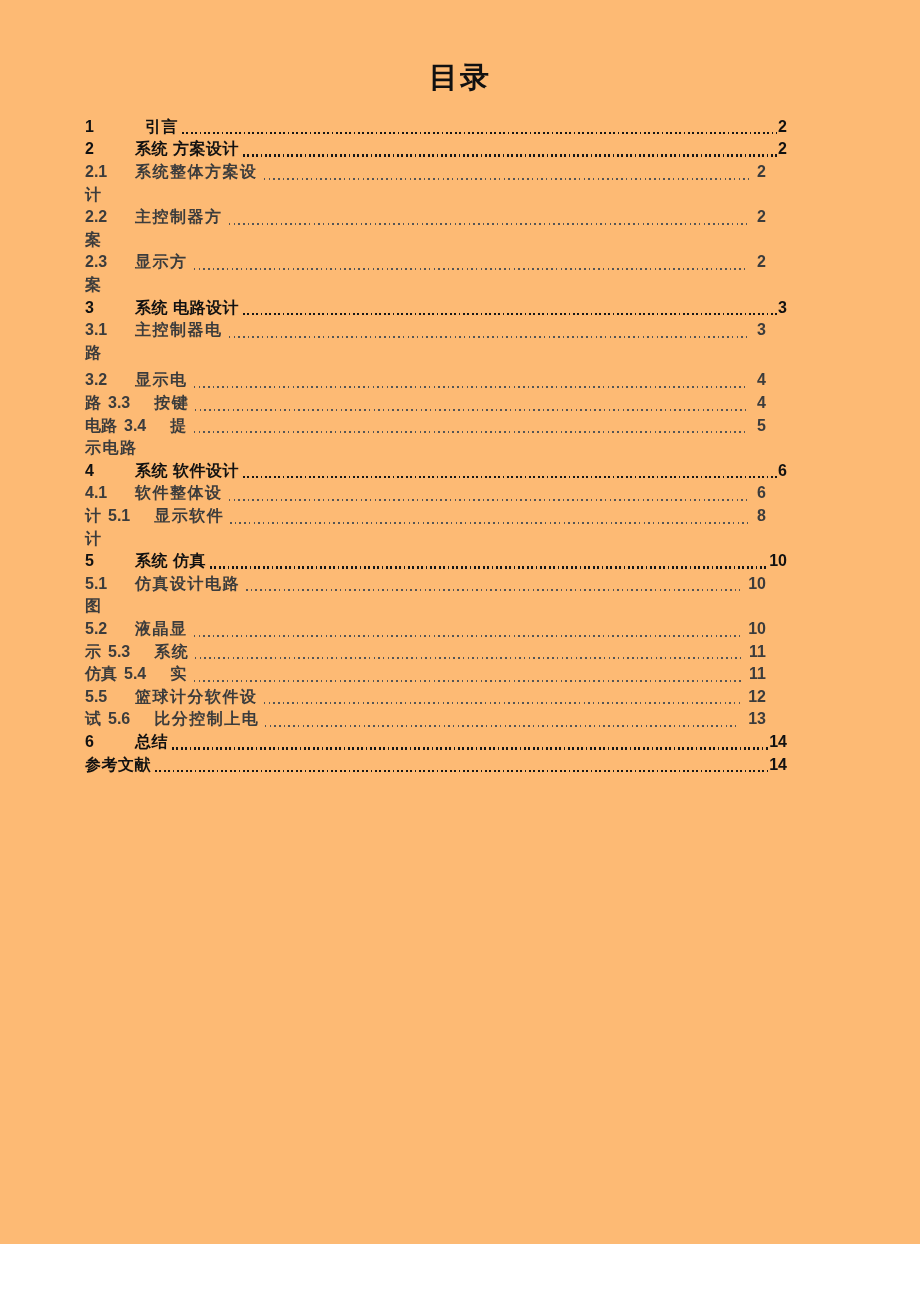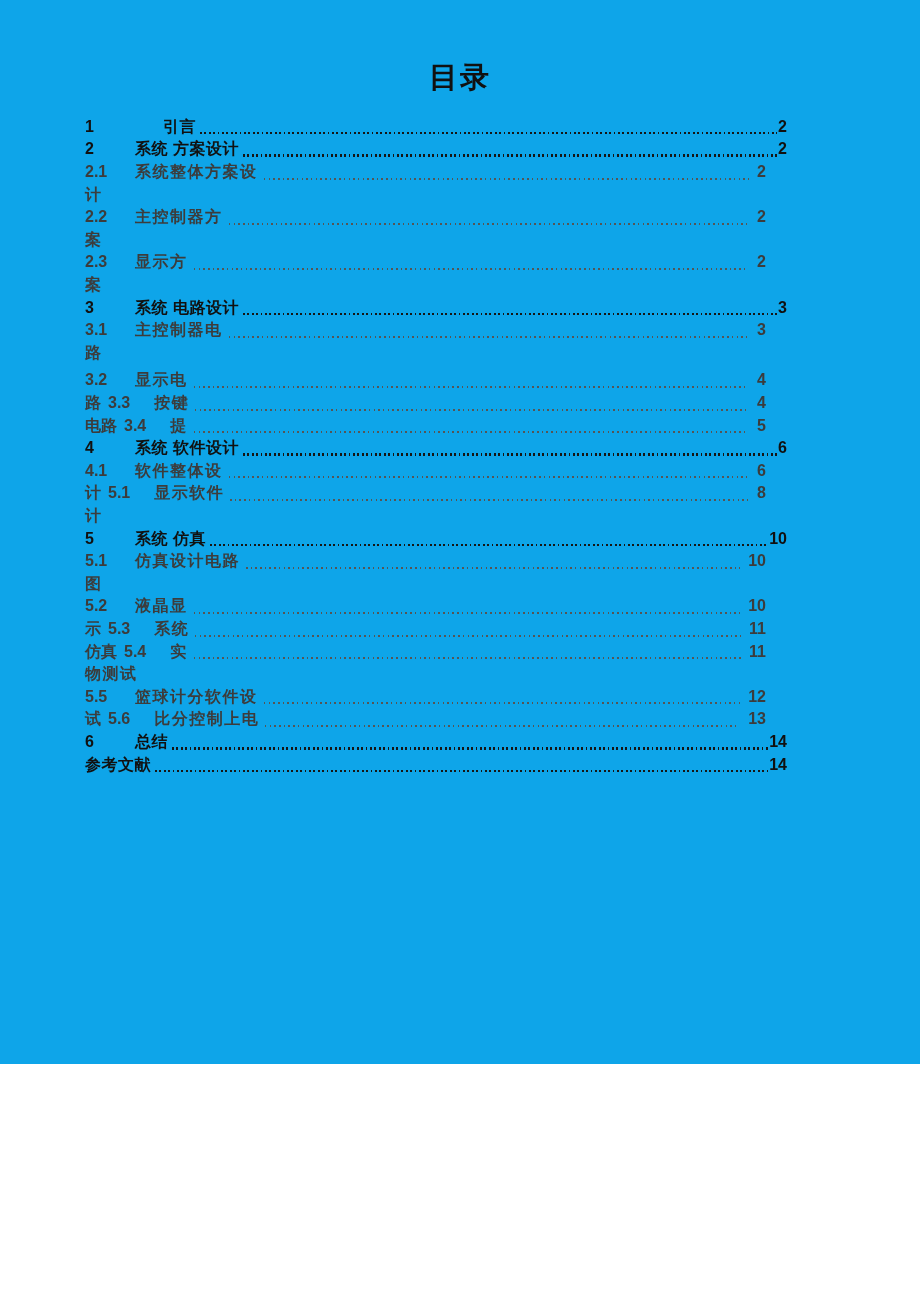--- a/index.html
+++ b/index.html
@@ -1,20 +1,20 @@
 <!DOCTYPE html>
 <html><head>
 <meta charset="utf-8">
 <style>
   html, body { margin: 0; padding: 0; background: #ffffff; }
   .page {
     position: relative;
     width: 920px;
-    height: 1064px;
-    background: #0ea5e9;
+    height: 1244px;
+    background: #fdba74;
     font-family: "Liberation Sans", "DejaVu Sans", sans-serif;
     overflow: hidden;
     box-sizing: border-box;
   }
   .doc-title {
     padding-top: 62px;
     text-align: center;
     font-size: 29px;
     line-height: 1.1;
     font-weight: bold;
@@ -58,43 +58,43 @@
   .pagenum { flex: 0 0 auto; }
 </style>
 </head>
 <body>
 
 <div class="page">
   <div class="doc-title">目录</div>
 
   <div class="toc">
 
-  <div class="row main"><span class="num-col">1</span><span class="title" style="margin-left: 28px;">引言</span><span class="leader"></span><span class="pagenum">2</span></div>
+  <div class="row main"><span class="num-col">1</span><span class="title" style="margin-left: 10px;">引言</span><span class="leader"></span><span class="pagenum">2</span></div>
       <div class="row main"><span class="num-col">2</span><span class="title">系统 方案设计</span><span class="leader"></span><span class="pagenum">2</span></div>
       <div class="row sub"><span class="num-col">2.1</span><span class="title">系统整体方案设</span><span class="leader"></span><span class="pagenum">2</span></div>
       <div class="row wrap"><span>计</span></div>
       <div class="row sub"><span class="num-col">2.2</span><span class="title">主控制器方</span><span class="leader"></span><span class="pagenum">2</span></div>
       <div class="row wrap"><span>案</span></div>
       <div class="row sub"><span class="num-col">2.3</span><span class="title">显示方</span><span class="leader"></span><span class="pagenum">2</span></div>
       <div class="row wrap"><span>案</span></div>
       <div class="row main"><span class="num-col">3</span><span class="title">系统 电路设计</span><span class="leader"></span><span class="pagenum">3</span></div>
       <div class="row sub"><span class="num-col">3.1</span><span class="title">主控制器电</span><span class="leader"></span><span class="pagenum">3</span></div>
       <div class="row wrap"><span>路</span></div>
       <div class="row sub" style="margin-top: 5px;"><span class="num-col">3.2</span><span class="title">显示电</span><span class="leader"></span><span class="pagenum">4</span></div>
       <div class="row sub haspre"><span>路</span><span class="num-inline">3.3</span><span class="title">按键</span><span class="leader"></span><span class="pagenum">4</span></div>
       <div class="row sub haspre"><span>电路</span><span class="num-inline">3.4</span><span class="title">提</span><span class="leader"></span><span class="pagenum">5</span></div>
+      <div class="row wrap"><span>示电路</span></div>
       <div class="row main"><span class="num-col">4</span><span class="title">系统 软件设计</span><span class="leader"></span><span class="pagenum">6</span></div>
       <div class="row sub"><span class="num-col">4.1</span><span class="title">软件整体设</span><span class="leader"></span><span class="pagenum">6</span></div>
       <div class="row sub haspre"><span>计</span><span class="num-inline">5.1</span><span class="title">显示软件</span><span class="leader"></span><span class="pagenum">8</span></div>
       <div class="row wrap"><span>计</span></div>
       <div class="row main"><span class="num-col">5</span><span class="title">系统 仿真</span><span class="leader"></span><span class="pagenum">10</span></div>
       <div class="row sub"><span class="num-col">5.1</span><span class="title">仿真设计电路</span><span class="leader"></span><span class="pagenum">10</span></div>
       <div class="row wrap"><span>图</span></div>
       <div class="row sub"><span class="num-col">5.2</span><span class="title">液晶显</span><span class="leader"></span><span class="pagenum">10</span></div>
       <div class="row sub haspre"><span>示</span><span class="num-inline">5.3</span><span class="title">系统</span><span class="leader"></span><span class="pagenum">11</span></div>
       <div class="row sub haspre"><span>仿真</span><span class="num-inline">5.4</span><span class="title">实</span><span class="leader"></span><span class="pagenum">11</span></div>
-      <div class="row wrap"><span>物测试</span></div>
       <div class="row sub"><span class="num-col">5.5</span><span class="title">篮球计分软件设</span><span class="leader"></span><span class="pagenum">12</span></div>
       <div class="row sub haspre"><span>试</span><span class="num-inline">5.6</span><span class="title">比分控制上电</span><span class="leader"></span><span class="pagenum">13</span></div>
       <div class="row main"><span class="num-col">6</span><span class="title">总结</span><span class="leader"></span><span class="pagenum">14</span></div>
       <div class="row main"><span class="title">参考文献</span><span class="leader"></span><span class="pagenum">14</span></div>
     </div>
 </div>
 
 </body></html>

